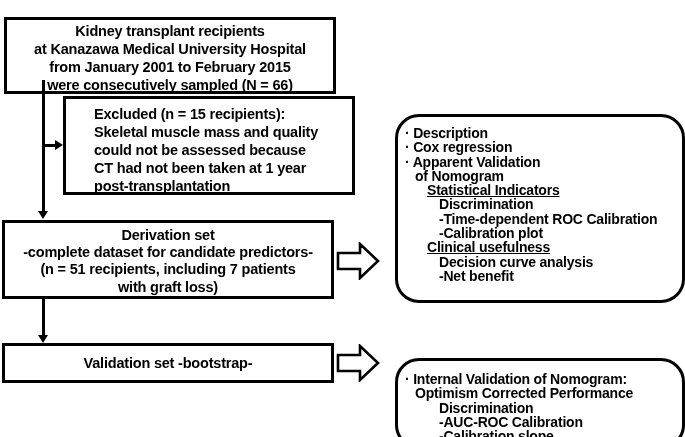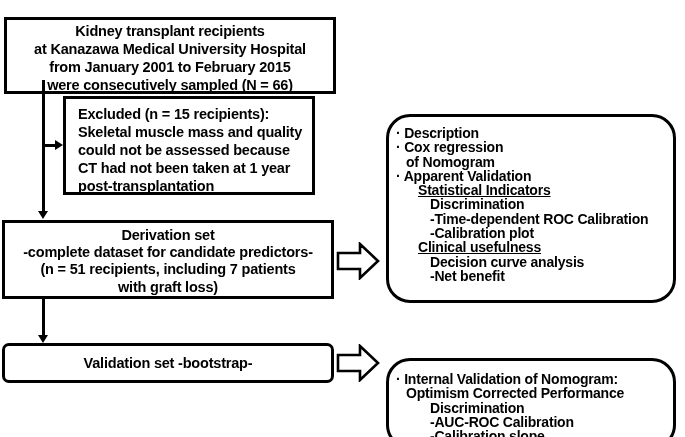--- a/index.html
+++ b/index.html
@@ -2,21 +2,21 @@
 <html><head>
 <meta charset="utf-8">
 <style>
   html,body{margin:0;padding:0;background:#fff;}
   #canvas{
     position:relative;width:685px;height:437px;background:#ffffff;
     font-family:"Liberation Sans",sans-serif;font-weight:bold;color:#000;
     overflow:hidden;
   }
   .box{position:absolute;border:3px solid #000;background:#fff;box-sizing:border-box;}
-  .rbox{border-radius:24px;}
+  .rbox{border-radius:24px;margin-left:9px;}
   .tl{white-space:nowrap;}
   .leftbox{font-size:14.5px;line-height:18px;letter-spacing:-0.2px;}
   .center{text-align:center;}
   .rightbox{font-size:14px;line-height:14.3px;letter-spacing:-0.2px;}
   .ind0{padding-left:7px;}
   .ind1{padding-left:17px;}
   .ind2{padding-left:29px;text-decoration:underline;}
   .ind3{padding-left:41px;}
   .vline,.hline{position:absolute;background:#000;}
   .arr-down{position:absolute;width:0;height:0;
@@ -32,44 +32,44 @@
 
 <div id="canvas">
 
   <div class="box leftbox center" style="left:4px;top:3px;width:332px;height:77px;padding-top:2px;margin-top:14px;">
     <div class="tl">Kidney transplant recipients</div>
     <div class="tl">at Kanazawa Medical University Hospital</div>
     <div class="tl">from January 2001 to February 2015</div>
     <div class="tl">were consecutively sampled (N = 66)</div>
   </div>
 
-  <div class="box leftbox" style="left:63px;top:96px;width:252px;height:99px;padding:6px 4px 0 12px;">
+  <div class="box leftbox" style="left:63px;top:96px;width:292px;height:99px;padding:6px 4px 0 28px;">
     <div class="tl">Excluded (n = 15 recipients):</div>
     <div class="tl">Skeletal muscle mass and quality</div>
     <div class="tl">could not be assessed because</div>
     <div class="tl">CT had not been taken at 1 year</div>
     <div class="tl">post-transplantation</div>
   </div>
 
   <div class="box leftbox center" style="left:2px;top:220px;width:332px;height:79px;padding-top:4px;line-height:17.2px;">
     <div class="tl">Derivation set</div>
     <div class="tl">-complete dataset for candidate predictors-</div>
     <div class="tl">(n = 51 recipients, including 7 patients</div>
     <div class="tl">with graft loss)</div>
   </div>
 
-  <div class="box leftbox center" style="left:2px;top:343px;width:332px;height:40px;display:flex;align-items:center;justify-content:center;border-radius:7px;">
+  <div class="box leftbox center" style="left:2px;top:343px;width:332px;height:40px;display:flex;align-items:center;justify-content:center;">
     <div class="tl">Validation set -bootstrap-</div>
   </div>
 
   <div class="box rbox rightbox" style="left:386px;top:114px;width:290px;height:189px;padding-top:9px;">
     <div class="tl ind0">· Description</div>
     <div class="tl ind0">· Cox regression</div>
+    <div class="tl ind0">· Apparent Validation</div>
     <div class="tl ind1">of Nomogram</div>
-    <div class="tl ind0">· Apparent Validation</div>
     <div class="tl ind2">Statistical Indicators</div>
     <div class="tl ind3">Discrimination</div>
     <div class="tl ind3">-Time-dependent ROC Calibration</div>
     <div class="tl ind3">-Calibration plot</div>
     <div class="tl ind2">Clinical usefulness</div>
     <div class="tl ind3">Decision curve analysis</div>
     <div class="tl ind3">-Net benefit</div>
   </div>
 
   <div class="box rbox rightbox" style="left:386px;top:358px;width:290px;height:91px;padding-top:11px;">

